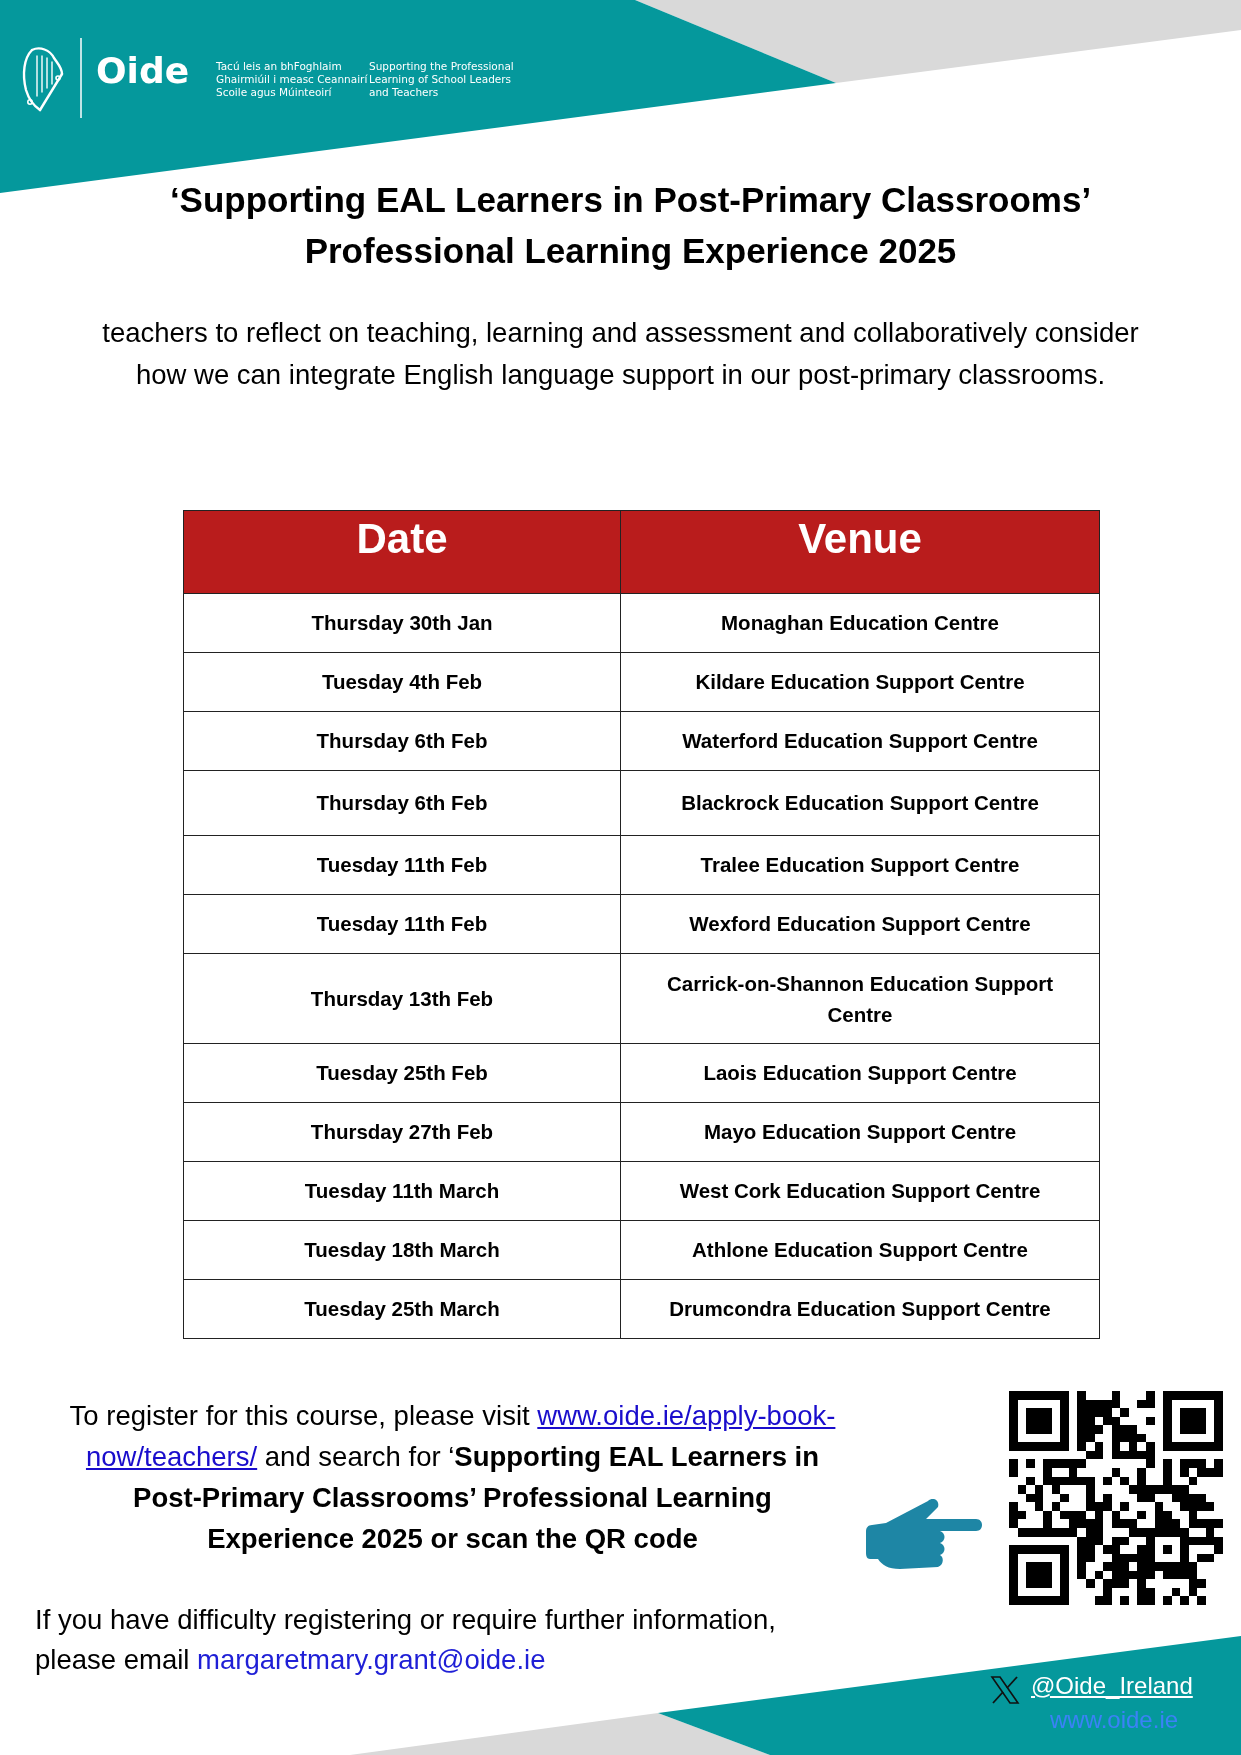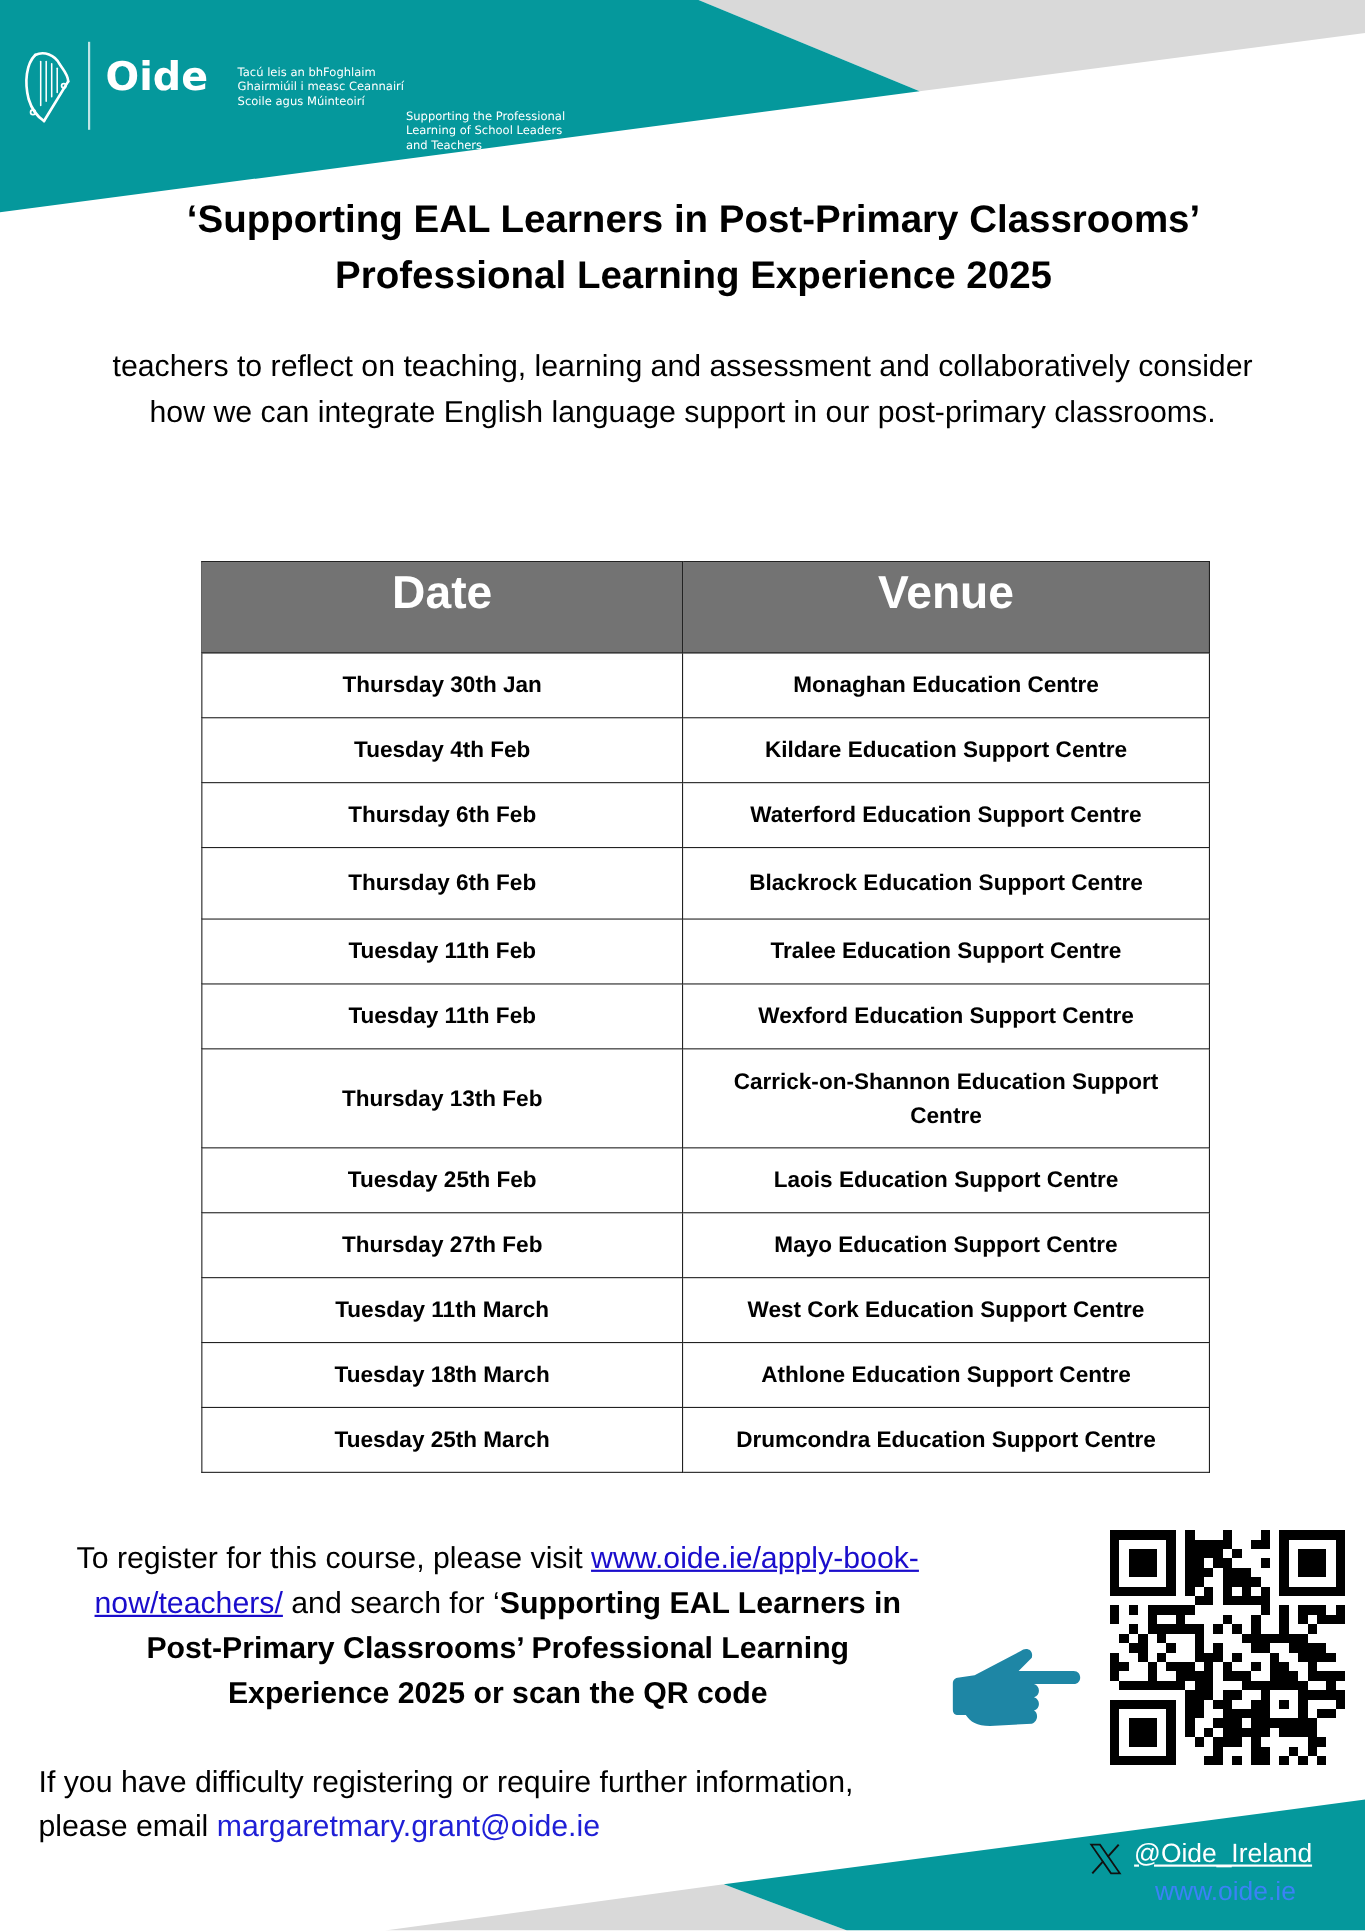--- a/index.html
+++ b/index.html
@@ -9,34 +9,34 @@
   }
   #bg-shapes { position: absolute; left: 0; top: 0; width: 1241px; height: 1755px; z-index: 0; }
   .layer { position: absolute; z-index: 1; }
 
   
   #harp { left: 20px; top: 44px; width: 46px; height: 70px; }
   #logo-divider { left: 80px; top: 38px; width: 2px; height: 80px; background: rgba(255,255,255,0.75); }
   #logo-wordmark { left: 96px; top: 50px; font-size: 36px; font-weight: bold; color: #fff; letter-spacing: 0px; font-family: "DejaVu Sans", sans-serif; }
   .tagline { font-size: 10.5px; line-height: 13px; color: #fff; font-family: "DejaVu Sans", sans-serif; }
   #tagline-ga { left: 216px; top: 60px; }
-  #tagline-en { left: 369px; top: 60px; margin-top: 40px; }
+  #tagline-en { left: 369px; top: 60px; }
 
   
   #title { left: 0; width: 1241px; top: 174px; text-align: center; font-weight: bold; font-size: 35px; line-height: 51px; padding-left: 10px; }
   #intro { left: 30px; width: 1181px; top: 312px; text-align: center; font-size: 27.5px; line-height: 42px; }
 
   
   #schedule-table {
     position: absolute; z-index: 1; left: 183px; top: 510px; width: 916px;
     border-collapse: collapse; table-layout: fixed;
   }
   #schedule-table th, #schedule-table td { border: 1.5px solid #222; text-align: center; padding: 0; }
   #schedule-table th {
-    background: #737373; color: #fff; font-size: 42px; font-weight: bold;
+    background: #b91c1c; color: #fff; font-size: 42px; font-weight: bold;
     height: 78px; vertical-align: top; padding-top: 4px;
   }
   #schedule-table td { font-size: 20.5px; font-weight: bold; height: 58px; }
   #schedule-table td.tall { height: 89px; line-height: 31px; }
   col.c-date { width: 437px; }
   col.c-venue { width: 479px; }
 
   
   #register { left: 35px; width: 835px; top: 1395px; text-align: center; font-size: 27.5px; line-height: 41px; }
   #register a, #contact a { color: #1a0dcc; }

